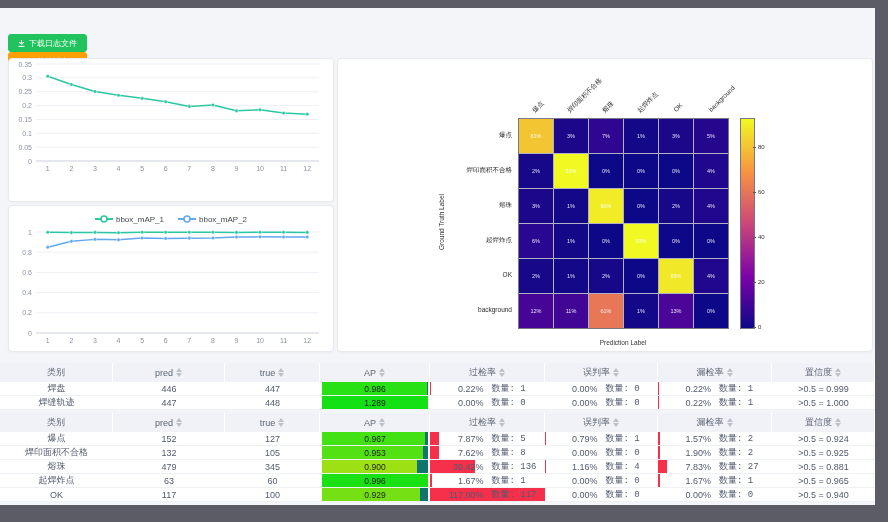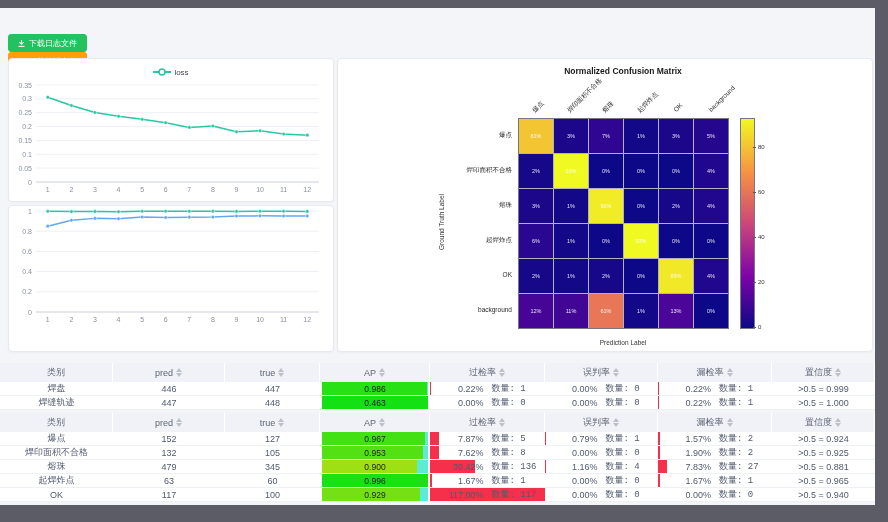--- a/index.html
+++ b/index.html
@@ -37,21 +37,21 @@
   .tsec{position:absolute;left:0;width:875px;background:#fff;}
   .trow{display:grid;grid-template-columns:113px 112px 95px 110px 115px 113px 114px 1fr;}
   .thead{height:19px;}
   .thead .tc{background:#f0f2f7;border-right:1px solid #fff;font-size:9px;color:#5e6676;gap:3px;}
   .tbody-row{height:13px;border-bottom:1px solid #edf0f5;background:#fff;}
   .tc{display:flex;align-items:center;justify-content:center;position:relative;overflow:hidden;font-size:9px;color:#515a6e;}
   .caret{display:inline-flex;flex-direction:column;gap:1px;}
   .caret i{display:block;width:0;height:0;border-left:3px solid transparent;border-right:3px solid transparent;}
   .caret .up{border-bottom:4px solid #bcc0c9;}
   .caret .dn{border-top:4px solid #bcc0c9;}
-  .ap-wrap{position:relative;width:106px;height:20px;background:#5eead4;}
+  .ap-wrap{position:relative;width:106px;height:20px;background:#0f766e;}
   .ap-fill{position:absolute;left:0;top:0;bottom:0;}
   .ap-text{position:absolute;inset:0;display:flex;align-items:center;justify-content:center;font-size:8.5px;color:#1d1d1d;}
   .rate-bar{position:absolute;left:0;top:0;bottom:0;background:#f6304a;}
   .rate-pct{position:relative;flex:1;text-align:right;padding-right:4px;}
   .rate-cnt{position:relative;flex:1;text-align:left;padding-left:4px;font-family:Liberation Mono, monospace;}
 </style>
 </head>
 <body>
 
 <div class="content">
@@ -80,29 +80,20 @@
       <button class="tb-btn gray">
         <svg width="7" height="9" viewBox="0 0 8 9">
           <path d="M4 0.5v4.5M1.5 3L4 5.5 6.5 3" stroke="currentColor" fill="none" stroke-width="1.2"></path>
           <path d="M0.5 7.8h7" stroke="currentColor" stroke-width="1.2"></path>
         </svg>
         <span>下载加密模型</span>
       </button>
     </div>
 
   <div class="card card1">
-    <div class="legend">
-        <div class="legend-item">
-          <svg width="18" height="10" viewBox="0 0 18 10">
-            <line x1="0" y1="5" x2="18" y2="5" stroke="#2bc7a4" stroke-width="2"></line>
-            <circle cx="9" cy="5" r="3" fill="#fff" stroke="#2bc7a4" stroke-width="1.6"></circle>
-          </svg>
-          <span>loss</span>
-        </div>
-      </div>
     <div class="plot"><svg width="320" height="116">
           <line x1="27" x2="310" y1="102" y2="102" stroke="#edeff5" stroke-width="1"></line>
           <text x="23" y="104.5" text-anchor="end" font-size="7" fill="#8a90a0">0</text>
           <line x1="27" x2="310" y1="88.14285714285714" y2="88.14285714285714" stroke="#edeff5" stroke-width="1"></line>
           <text x="23" y="90.64285714285714" text-anchor="end" font-size="7" fill="#8a90a0">0.05</text>
           <line x1="27" x2="310" y1="74.28571428571428" y2="74.28571428571428" stroke="#edeff5" stroke-width="1"></line>
           <text x="23" y="76.78571428571428" text-anchor="end" font-size="7" fill="#8a90a0">0.1</text>
           <line x1="27" x2="310" y1="60.42857142857142" y2="60.42857142857142" stroke="#edeff5" stroke-width="1"></line>
           <text x="23" y="62.92857142857142" text-anchor="end" font-size="7" fill="#8a90a0">0.15</text>
           <line x1="27" x2="310" y1="46.57142857142856" y2="46.57142857142856" stroke="#edeff5" stroke-width="1"></line>
@@ -136,20 +127,36 @@
           <circle cx="180.29166666666666" cy="47.40285714285714" r="1.8" fill="#2bc7a4" stroke="#fff" stroke-width="0.5"></circle>
           <circle cx="203.875" cy="46.01714285714285" r="1.8" fill="#2bc7a4" stroke="#fff" stroke-width="0.5"></circle>
           <circle cx="227.45833333333334" cy="51.83714285714286" r="1.8" fill="#2bc7a4" stroke="#fff" stroke-width="0.5"></circle>
           <circle cx="251.04166666666666" cy="50.72857142857143" r="1.8" fill="#2bc7a4" stroke="#fff" stroke-width="0.5"></circle>
           <circle cx="274.625" cy="54.05428571428572" r="1.8" fill="#2bc7a4" stroke="#fff" stroke-width="0.5"></circle>
           <circle cx="298.2083333333333" cy="55.16285714285714" r="1.8" fill="#2bc7a4" stroke="#fff" stroke-width="0.5"></circle>
         </svg></div>
   </div>
 
   <div class="card card2">
+    <div class="legend">
+        <div class="legend-item">
+          <svg width="18" height="10" viewBox="0 0 18 10">
+            <line x1="0" y1="5" x2="18" y2="5" stroke="#2bc7a4" stroke-width="2"></line>
+            <circle cx="9" cy="5" r="3" fill="#fff" stroke="#2bc7a4" stroke-width="1.6"></circle>
+          </svg>
+          <span>bbox_mAP_1</span>
+        </div>
+        <div class="legend-item">
+          <svg width="18" height="10" viewBox="0 0 18 10">
+            <line x1="0" y1="5" x2="18" y2="5" stroke="#63a7f2" stroke-width="2"></line>
+            <circle cx="9" cy="5" r="3" fill="#fff" stroke="#63a7f2" stroke-width="1.6"></circle>
+          </svg>
+          <span>bbox_mAP_2</span>
+        </div>
+      </div>
     <div class="plot"><svg width="320" height="120">
           <line x1="27" x2="310" y1="106" y2="106" stroke="#edeff5" stroke-width="1"></line>
           <text x="23" y="108.5" text-anchor="end" font-size="7" fill="#8a90a0">0</text>
           <line x1="27" x2="310" y1="85.80000000000001" y2="85.80000000000001" stroke="#edeff5" stroke-width="1"></line>
           <text x="23" y="88.30000000000001" text-anchor="end" font-size="7" fill="#8a90a0">0.2</text>
           <line x1="27" x2="310" y1="65.6" y2="65.6" stroke="#edeff5" stroke-width="1"></line>
           <text x="23" y="68.1" text-anchor="end" font-size="7" fill="#8a90a0">0.4</text>
           <line x1="27" x2="310" y1="45.400000000000006" y2="45.400000000000006" stroke="#edeff5" stroke-width="1"></line>
           <text x="23" y="47.900000000000006" text-anchor="end" font-size="7" fill="#8a90a0">0.6</text>
           <line x1="27" x2="310" y1="25.199999999999996" y2="25.199999999999996" stroke="#edeff5" stroke-width="1"></line>
@@ -192,21 +199,20 @@
           <circle cx="180.29166666666666" cy="11.161000000000005" r="1.8" fill="#63a7f2" stroke="#fff" stroke-width="0.5"></circle>
           <circle cx="203.875" cy="11.060000000000006" r="1.8" fill="#63a7f2" stroke="#fff" stroke-width="0.5"></circle>
           <circle cx="227.45833333333334" cy="10.050000000000004" r="1.8" fill="#63a7f2" stroke="#fff" stroke-width="0.5"></circle>
           <circle cx="251.04166666666666" cy="9.848000000000004" r="1.8" fill="#63a7f2" stroke="#fff" stroke-width="0.5"></circle>
           <circle cx="274.625" cy="9.949000000000005" r="1.8" fill="#63a7f2" stroke="#fff" stroke-width="0.5"></circle>
           <circle cx="298.2083333333333" cy="10.050000000000004" r="1.8" fill="#63a7f2" stroke="#fff" stroke-width="0.5"></circle>
         </svg></div>
   </div>
 
   <div class="card card3">
-    <div class="cm-title">Normalized Confusion Matrix</div>
     <div class="cm-ylabel">Ground Truth Label</div>
     <div class="cm-xlabel">Prediction Label</div>
     <div id="cm-area">
         <div class="cm-grid">
           <div class="cm-cell" style="background: rgb(244, 197, 50);">81%</div>
           <div class="cm-cell" style="background: rgb(28, 7, 139);">3%</div>
           <div class="cm-cell" style="background: rgb(47, 6, 145);">7%</div>
           <div class="cm-cell" style="background: rgb(18, 8, 136);">1%</div>
           <div class="cm-cell" style="background: rgb(28, 7, 139);">3%</div>
           <div class="cm-cell" style="background: rgb(37, 7, 142);">5%</div>
@@ -348,21 +354,21 @@
         </div>
         <div class="tc">&gt;0.5 = 0.999</div>
       </div>
       <div class="trow tbody-row">
         <div class="tc">焊缝轨迹</div>
         <div class="tc">447</div>
         <div class="tc">448</div>
         <div class="tc">
           <div class="ap-wrap">
             <div class="ap-fill" style="width:100%;background:hsl(120,84%,48%)"></div>
-            <div class="ap-text">0.463</div>
+            <div class="ap-text">1.289</div>
           </div>
         </div>
         <div class="tc">
           <span class="rate-pct">0.00%</span>
           <span class="rate-cnt">数量: 0</span>
         </div>
         <div class="tc">
           <span class="rate-pct">0.00%</span>
           <span class="rate-cnt">数量: 0</span>
         </div>

